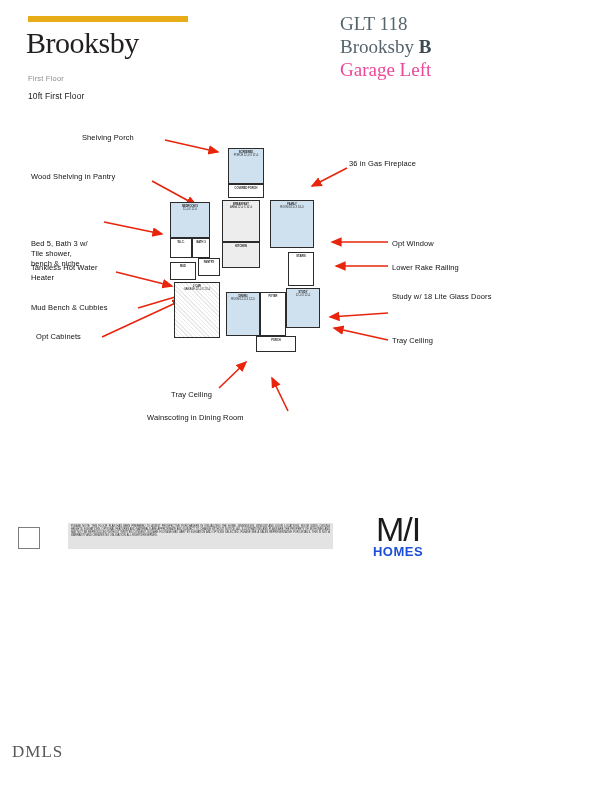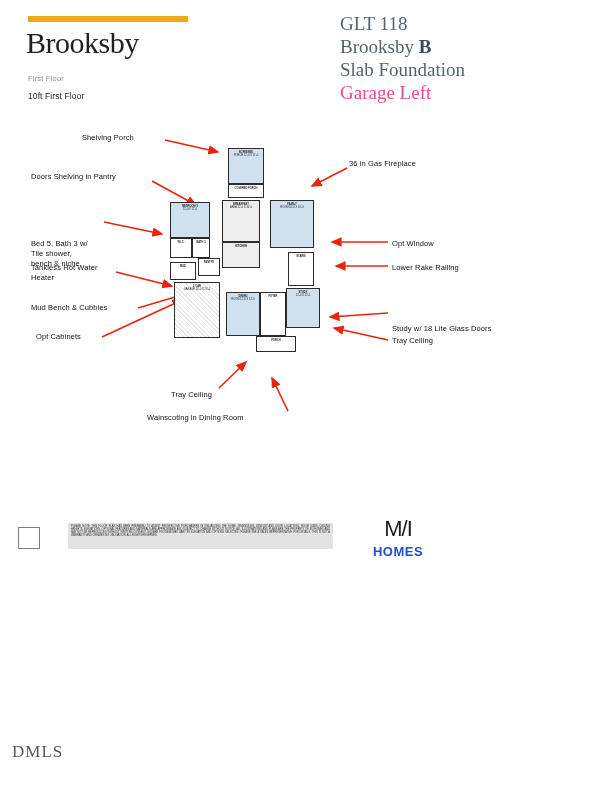--- a/index.html
+++ b/index.html
@@ -154,21 +154,21 @@
     box-sizing: border-box;
   }
   .mi-logo {
     position: absolute;
     left: 348px;
     top: 516px;
     width: 100px;
     text-align: center;
   }
   .mi-mark {
-    font-size: 22px;
+    font-size: 34px;
     line-height: 26px;
     color: #1b1b1b;
     letter-spacing: -1px;
     font-family: "Liberation Sans", sans-serif;
   }
   .mi-word {
     font-size: 13px;
     font-weight: bold;
     letter-spacing: 0.5px;
     color: #1d4ed8;
@@ -190,21 +190,20 @@
 <div class="page">
 
   <div class="brand-rule"></div>
   <div class="brand-title">Brooksby</div>
   <div class="brand-sub">First Floor</div>
   <div class="brand-sub2">10ft First Floor</div>
 
   <div class="spec-block">
     <div class="spec-line">GLT 118</div>
     <div class="spec-line"><span>Brooksby </span><span class="b">B</span></div>
-    <div class="spec-line">Slab Foundation</div>
     <div class="spec-line l4">Garage Left</div>
   </div>
 
   <svg class="arrows" viewBox="0 0 612 792">
     <defs>
       <marker id="ah" markerWidth="7" markerHeight="7" refX="6" refY="3" orient="auto">
         <path d="M0,0 L7,3 L0,6 z" fill="#e8240c"></path>
       </marker>
     </defs>
     <g stroke="#e8240c" stroke-width="1.6" fill="none" marker-end="url(#ah)">
@@ -218,33 +217,33 @@
       <path d="M388,242 L332,242"></path>
       <path d="M388,266 L336,266"></path>
       <path d="M388,313 L330,317"></path>
       <path d="M388,340 L334,328"></path>
       <path d="M219,388 L246,362"></path>
       <path d="M288,411 L272,378"></path>
     </g>
   </svg>
 
   <div class="callout" style="left:82px;top:133px;">Shelving Porch</div>
-  <div class="callout" style="left:31px;top:172px;">Doors Shelving in Pantry</div>
+  <div class="callout" style="left:31px;top:172px;">Wood Shelving in Pantry</div>
   <div class="callout" style="left:31px;top:203px;margin-top:36px;">Bed 5, Bath 3 w/
 Tile shower,
 bench &amp; niche</div>
   <div class="callout" style="left:31px;top:263px;">Tankless Hot Water
 Heater</div>
   <div class="callout" style="left:31px;top:303px;text-align:right;">Mud Bench &amp; Cubbies</div>
   <div class="callout" style="left:36px;top:332px;">Opt Cabinets</div>
 
   <div class="callout right" style="left:349px;top:159px;">36 in Gas Fireplace</div>
   <div class="callout right" style="left:392px;top:239px;">Opt Window</div>
   <div class="callout right" style="left:392px;top:263px;">Lower Rake Railing</div>
-  <div class="callout right" style="left:392px;top:324px;">Study w/ 18 Lite Glass Doors</div>
+  <div class="callout right" style="left:392px;top:292px;">Study w/ 18 Lite Glass Doors</div>
   <div class="callout right" style="left:392px;top:336px;">Tray Ceiling</div>
 
   <div class="callout" style="left:171px;top:390px;">Tray Ceiling</div>
   <div class="callout" style="left:147px;top:413px;">Wainscoting in Dining Room</div>
 
   <div class="plan" id="plan">
       <div class="rm blue" style="left: 68px; top: 8px; width: 36px; height: 36px;">
         <span class="nm">SCREENED</span>
         <span class="dim">PORCH
 12'-0 X 11'-0</span>

